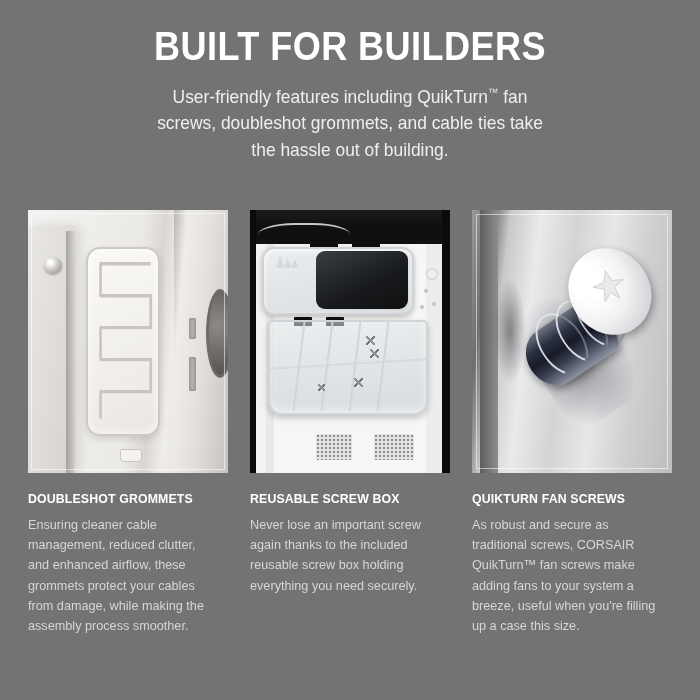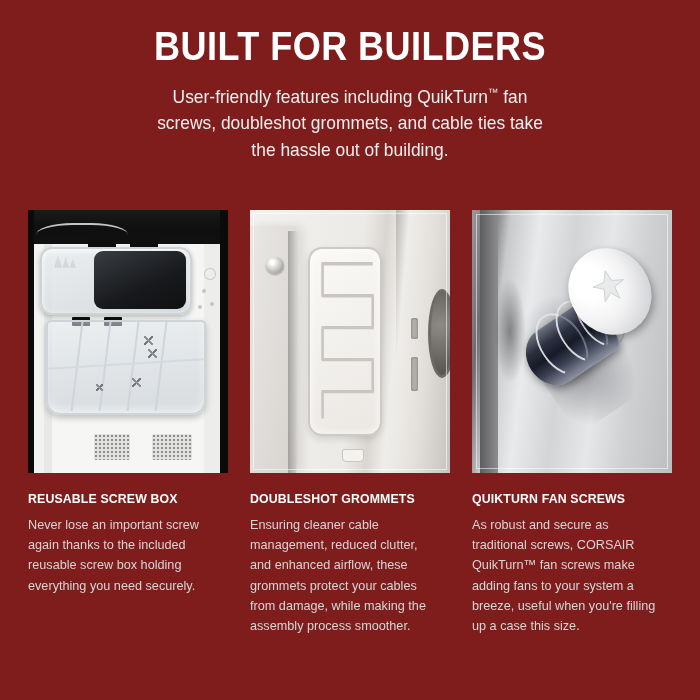--- a/index.html
+++ b/index.html
@@ -7,21 +7,21 @@
   html, body {
     width:700px; height:700px;
     background:#0d0d0d;
     font-family:"Liberation Sans", sans-serif;
     overflow:hidden;
   }
 
   #page {
     position:relative;
     width:700px; height:700px;
-    background:#7f1d1d;
+    background:#737373;
   }
 
   
   .header { padding-top:26px; text-align:center; }
 
   .title {
     color:#ffffff;
     font-size:41px;
     font-weight:700;
     letter-spacing:0.5px;
@@ -309,20 +309,45 @@
     <div class="subtitle">
       <div>
         <span>User-friendly features including QuikTurn</span><span class="tm">™</span><span> fan</span>
       </div>
       <div>screws, doubleshot grommets, and cable ties take</div>
       <div>the hassle out of building.</div>
     </div>
   </div>
 
   <div class="columns">
+
+    <div class="col">
+      <div class="photo">
+        <div class="photo-inner">
+          <div class="p2-bg"></div>
+          <div class="p2-leftpanel"></div>
+          <div class="p2-leftshadow"></div>
+          <div class="p2-rightedge"></div>
+          <div class="p2-fan"></div>
+          <div class="p2-vslot p2-vs1"></div>
+          <div class="p2-vslot p2-vs2"></div>
+          <div class="p2-grommet"></div>
+          <div class="p2-zig">
+            <svg viewBox="0 0 100 200" preserveAspectRatio="none">
+              <path d="M92 8 L16 8 L16 46 L92 46 L92 84 L16 84 L16 122 L92 122 L92 160 L16 160 L16 192" fill="none" stroke="#c9c6c2" stroke-width="4" stroke-linejoin="round"></path>
+            </svg>
+          </div>
+          <div class="p2-tab"></div>
+          <div class="p2-screwtop"></div>
+          <div class="p2-frame"></div>
+        </div>
+      </div>
+      <div class="card-title">DOUBLESHOT GROMMETS</div>
+      <div class="card-body">Ensuring cleaner cable management, reduced clutter, and enhanced airflow, these grommets protect your cables from damage, while making the assembly process smoother.</div>
+    </div>
 
     <div class="col">
       <div class="photo">
         <div class="photo-inner">
           <div class="p1-bg"></div>
           <div class="p1-topbar"></div>
           <div class="p1-toprail"></div>
           <div class="p1-logo"></div>
           <div class="p1-slot p1-s1"></div>
           <div class="p1-slot p1-s2"></div>
@@ -348,45 +373,20 @@
           <div class="p1-vent p1-v2"></div>
         </div>
       </div>
       <div class="card-title">REUSABLE SCREW BOX</div>
       <div class="card-body">Never lose an important screw again thanks to the included reusable screw box holding everything you need securely.</div>
     </div>
 
     <div class="col">
       <div class="photo">
         <div class="photo-inner">
-          <div class="p2-bg"></div>
-          <div class="p2-leftpanel"></div>
-          <div class="p2-leftshadow"></div>
-          <div class="p2-rightedge"></div>
-          <div class="p2-fan"></div>
-          <div class="p2-vslot p2-vs1"></div>
-          <div class="p2-vslot p2-vs2"></div>
-          <div class="p2-grommet"></div>
-          <div class="p2-zig">
-            <svg viewBox="0 0 100 200" preserveAspectRatio="none">
-              <path d="M92 8 L16 8 L16 46 L92 46 L92 84 L16 84 L16 122 L92 122 L92 160 L16 160 L16 192" fill="none" stroke="#c9c6c2" stroke-width="4" stroke-linejoin="round"></path>
-            </svg>
-          </div>
-          <div class="p2-tab"></div>
-          <div class="p2-screwtop"></div>
-          <div class="p2-frame"></div>
-        </div>
-      </div>
-      <div class="card-title">DOUBLESHOT GROMMETS</div>
-      <div class="card-body">Ensuring cleaner cable management, reduced clutter, and enhanced airflow, these grommets protect your cables from damage, while making the assembly process smoother.</div>
-    </div>
-
-    <div class="col">
-      <div class="photo">
-        <div class="photo-inner">
           <div class="p3-bg"></div>
           <div class="p3-darkband"></div>
           <div class="p3-blur1"></div>
           <div class="p3-shadow"></div>
           <div class="p3-headedge"></div>
           <div class="p3-shaft"></div>
           <div class="p3-thread p3-t1"></div>
           <div class="p3-thread p3-t2"></div>
           <div class="p3-thread p3-t3"></div>
           <div class="p3-head"></div>

